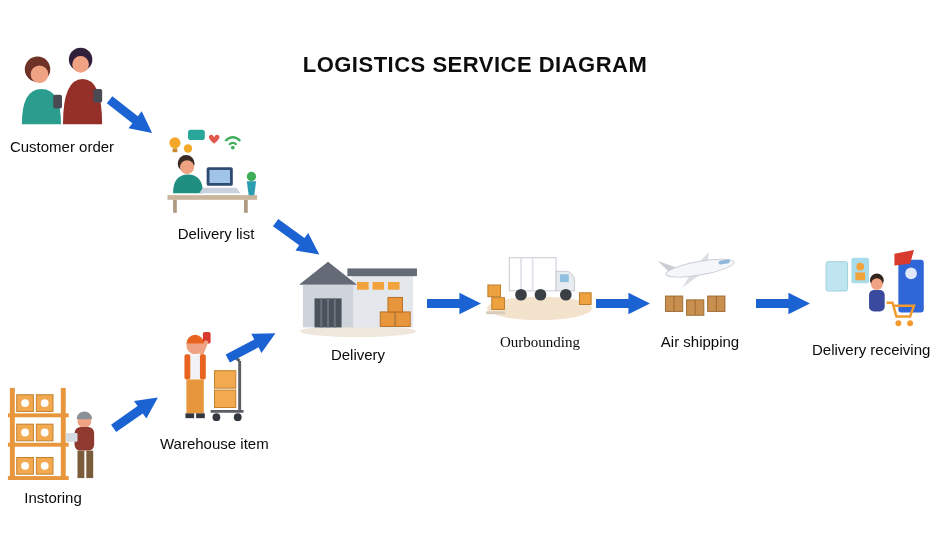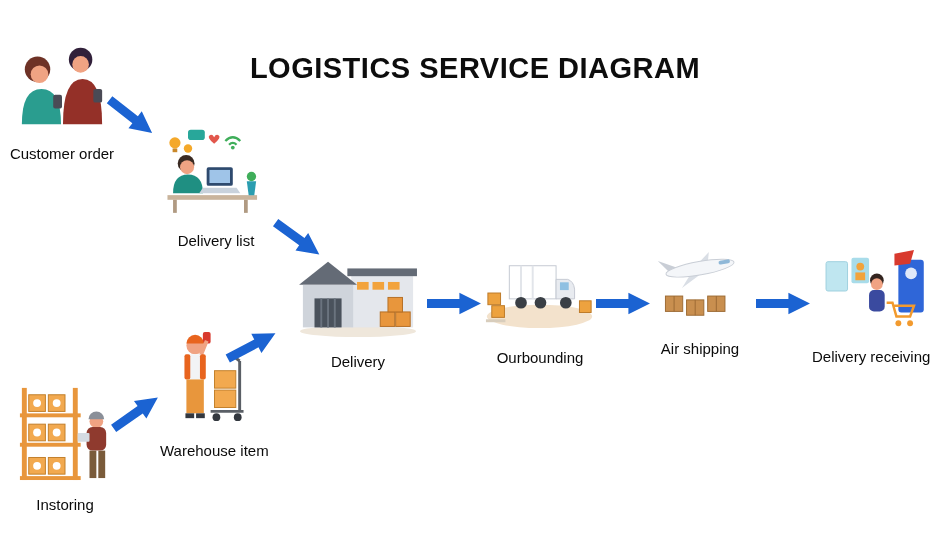--- a/index.html
+++ b/index.html
@@ -6,26 +6,26 @@
   #canvas{
     position:relative;
     width:950px;height:541px;
     background:#ffffff;
     font-family:"Liberation Sans", sans-serif;
     overflow:hidden;
   }
   .title{
     position:absolute;left:0;top:52px;width:100%;
     text-align:center;
-    font-size:29px;font-weight:bold;letter-spacing:.5px;
+    font-size:22px;font-weight:bold;letter-spacing:.5px;
     color:#0d0d0d;
   }
   .node{
     position:absolute;
-    display:flex;flex-direction:column;align-items:center;gap:10px;
+    display:flex;flex-direction:column;align-items:center;gap:3px;
   }
   .node .label{
     font-size:15px;color:#0b0b0b;white-space:nowrap;
   }
   .arrow{position:absolute;transform-origin:0 50%;}
   .arrow svg{display:block;}
 </style>
 </head>
 <body>
 
@@ -94,21 +94,21 @@
         <g fill="#e8963c" stroke="#b56f24" stroke-width="1">
           <rect x="88" y="62" width="15" height="15"></rect>
           <rect x="104" y="62" width="15" height="15"></rect>
           <rect x="96" y="47" width="15" height="15"></rect>
         </g>
       </svg>
     </span>
     <span class="label">Delivery</span>
   </div>
 
-  <div class="node" style="left:484px;top:252px;">
+  <div class="node" style="left:484px;top:244px;font-family:Liberation Serif, serif;">
     <span>
       <svg width="112" height="83" viewBox="0 0 115 85">
         <ellipse cx="57" cy="66" rx="54" ry="12" fill="#f3e2cc"></ellipse>
         <rect x="26" y="14" width="48" height="34" fill="#ffffff" stroke="#c4c9d2"></rect>
         <line x1="38" y1="14" x2="38" y2="48" stroke="#e2e5ea" stroke-width="2"></line>
         <line x1="50" y1="14" x2="50" y2="48" stroke="#e2e5ea" stroke-width="2"></line>
         <path d="M74 28 h12 q6 2 7 10 v10 h-19 Z" fill="#e8ebf0" stroke="#c4c9d2"></path>
         <rect x="78" y="31" width="9" height="8" fill="#8fc0e2"></rect>
         <circle cx="38" cy="52" r="6" fill="#3a3f45"></circle>
         <circle cx="58" cy="52" r="6" fill="#3a3f45"></circle>
@@ -161,21 +161,21 @@
         <circle cx="66" cy="37" r="6" fill="#f0a383"></circle>
         <rect x="58" y="43" width="16" height="22" rx="5" fill="#3a4a9f"></rect>
         <path d="M76 56 h6 l4 14 h14 l4 -11 h-20" stroke="#f29a2e" stroke-width="2.5" fill="none"></path>
         <circle cx="88" cy="77" r="3" fill="#f29a2e"></circle>
         <circle cx="100" cy="77" r="3" fill="#f29a2e"></circle>
       </svg>
     </span>
     <span class="label">Delivery receiving</span>
   </div>
 
-  <div class="node" style="left:16px;top:382px;text-align:center;">
+  <div class="node" style="left:4px;top:382px;text-align:center;">
     <span>
       <svg width="98" height="100" viewBox="0 0 100 102">
         <rect x="6" y="6" width="5" height="94" fill="#e8963c"></rect>
         <rect x="58" y="6" width="5" height="94" fill="#e8963c"></rect>
         <rect x="4" y="32" width="62" height="4" fill="#e8963c"></rect>
         <rect x="4" y="62" width="62" height="4" fill="#e8963c"></rect>
         <rect x="4" y="96" width="62" height="4" fill="#e8963c"></rect>
         <g fill="#f2a94f" stroke="#c27f2a" stroke-width="1">
           <rect x="13" y="13" width="17" height="17"></rect>
           <rect x="33" y="13" width="17" height="17"></rect>

